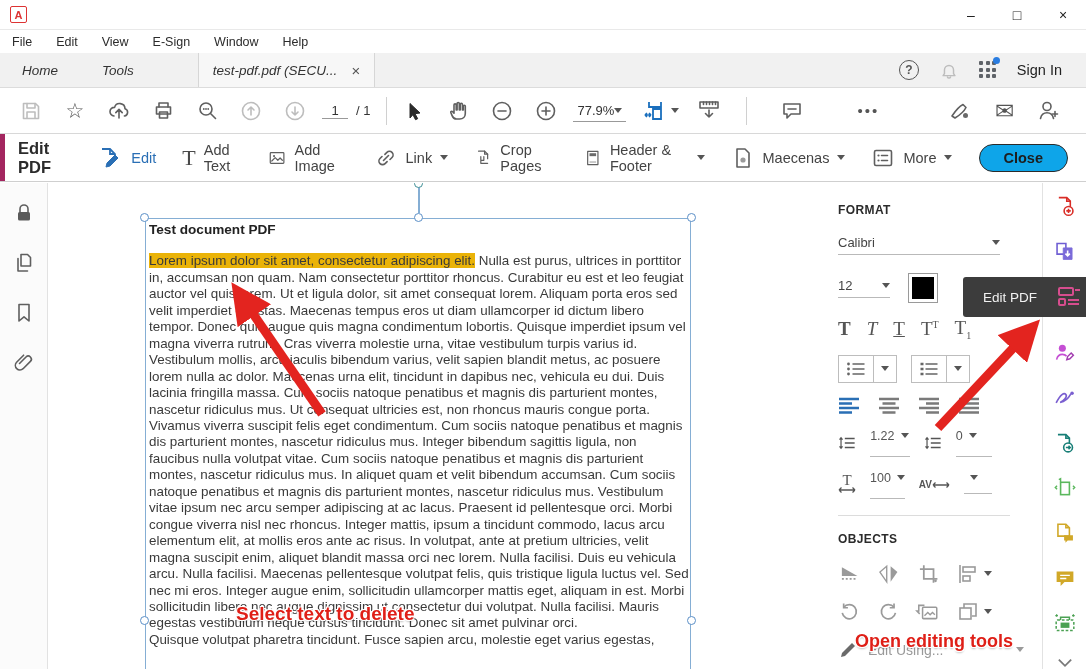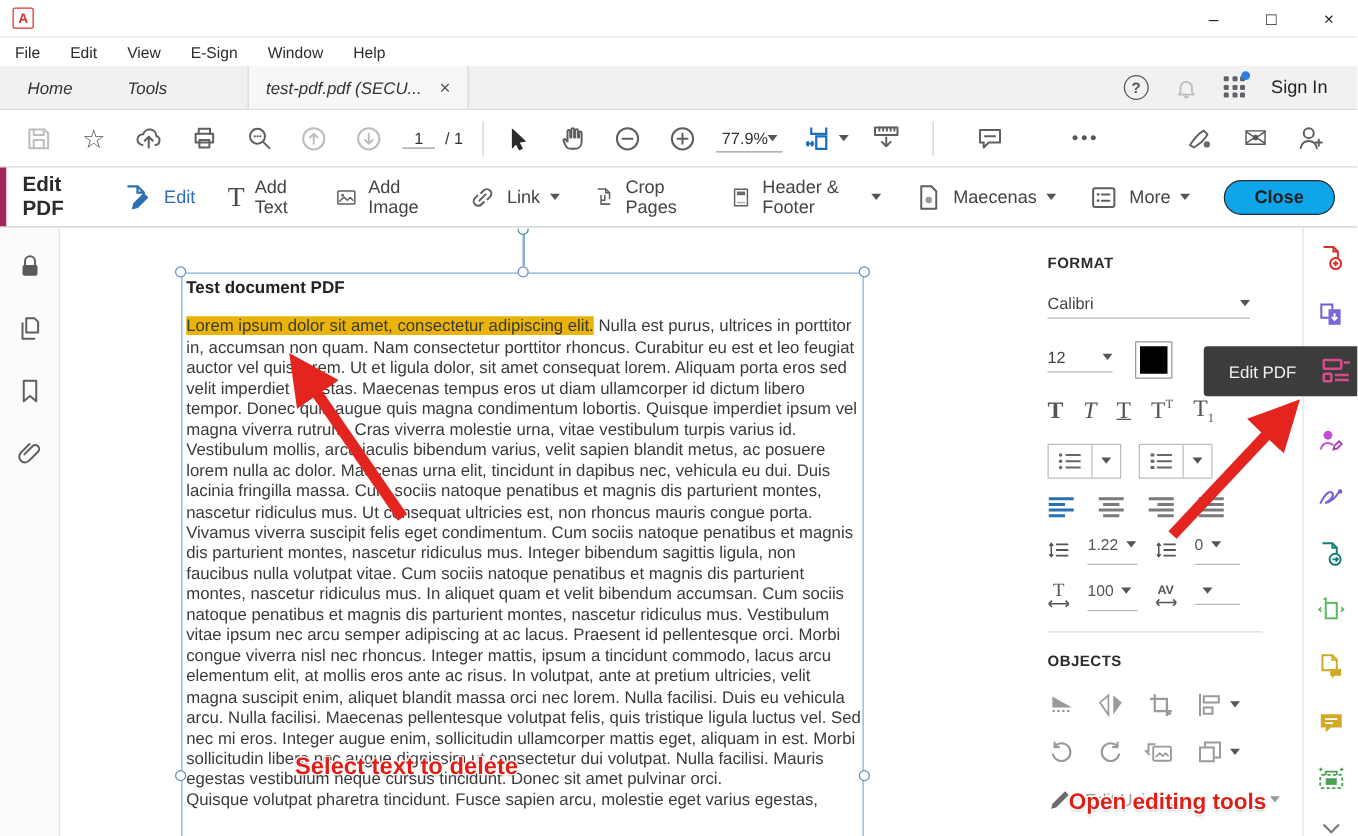--- a/index.html
+++ b/index.html
@@ -69,21 +69,21 @@
   #formatpanel { position:absolute; left:822px; top:0; width:170px; height:100%; padding-left:16px; }
   .panel-h { font-size:12px; font-weight:bold; color:#2b2b2b; letter-spacing:.4px; }
   .underfield { display:flex; align-items:center; justify-content:space-between; border-bottom:1px solid #b9b9b9; padding-bottom:4px; font-size:13px; color:#444; }
   .fmt-row { display:flex; align-items:center; margin-top:14px; }
   .tletters { gap:16px; font-family:"Liberation Serif", serif; font-size:19px; color:#555; }
   .listbox { display:flex; border:1px solid #bdbdbd; height:28px; align-items:center; }
   .listbox .cell { padding:0 7px; height:100%; display:flex; align-items:center; }
   .listbox .cell + .cell { border-left:1px solid #bdbdbd; }
   .swatch-outer { width:30px; height:30px; border:1px solid #9a9a9a; padding:3px; }
   .swatch-inner { width:100%; height:100%; background:#000; }
-  .spin { display:flex; align-items:center; gap:6px; border-bottom:1px solid #b9b9b9; padding-bottom:8px; font-size:12.5px; color:#555; }
+  .spin { display:flex; align-items:center; gap:6px; border-bottom:1px solid #b9b9b9; padding-bottom:13px; font-size:12.5px; color:#555; }
   .divider-h { height:1px; background:#dcdcdc; margin-top:16px; width:172px; }
   .objgrid { display:flex; gap:16px; align-items:center; }
   .edit-using { display:flex; align-items:center; gap:10px; color:#9a9a9a; font-size:14px; margin-top:16px; width:186px; }
 
   
   #rightrail { position:absolute; left:1042px; top:0; width:44px; height:100%; border-left:1px solid #e2e2e2; display:flex; flex-direction:column; align-items:center; padding-top:12px; gap:22px; background:#fff; }
 
   
   #edit-tooltip { position:absolute; left:963px; top:94px; width:123px; height:40px; background:#3c3c3c; border-radius:3px 0 0 3px; display:flex; align-items:center; padding-left:20px; gap:18px; z-index:30; }
   #edit-tooltip .tt-label { color:#f1f1f1; font-size:13.5px; }
@@ -471,21 +471,21 @@
         <span style="font-family:'Liberation Serif',serif;font-size:15px;color:#555;display:flex;flex-direction:column;align-items:center;line-height:11px;">
           <span>T</span>
           <svg width="18" height="8" viewBox="0 0 18 8">
               <path d="M1 4h16M1 4l2.5-2.5M1 4l2.5 2.5M17 4l-2.5-2.5M17 4l-2.5 2.5" stroke="#555" stroke-width="1.3" fill="none"></path>
             </svg>
         </span>
         <div class="spin" style="width:52px;">
           <span>100</span>
           <span class="caret"></span>
         </div>
-        <span style="font-size:10px;font-weight:bold;color:#555;display:flex;flex-direction:column;align-items:center;line-height:10px;">
+        <span style="font-size:10px;font-weight:bold;color:#555;display:flex;flex-direction:row;align-items:center;line-height:10px;">
           <span>AV</span>
           <svg width="18" height="8" viewBox="0 0 18 8">
               <path d="M1 4h16M1 4l2.5-2.5M1 4l2.5 2.5M17 4l-2.5-2.5M17 4l-2.5 2.5" stroke="#555" stroke-width="1.3" fill="none"></path>
             </svg>
         </span>
         <div class="spin" style="width:48px;">
           <span></span>
           <span class="caret"></span>
         </div>
       </div>

